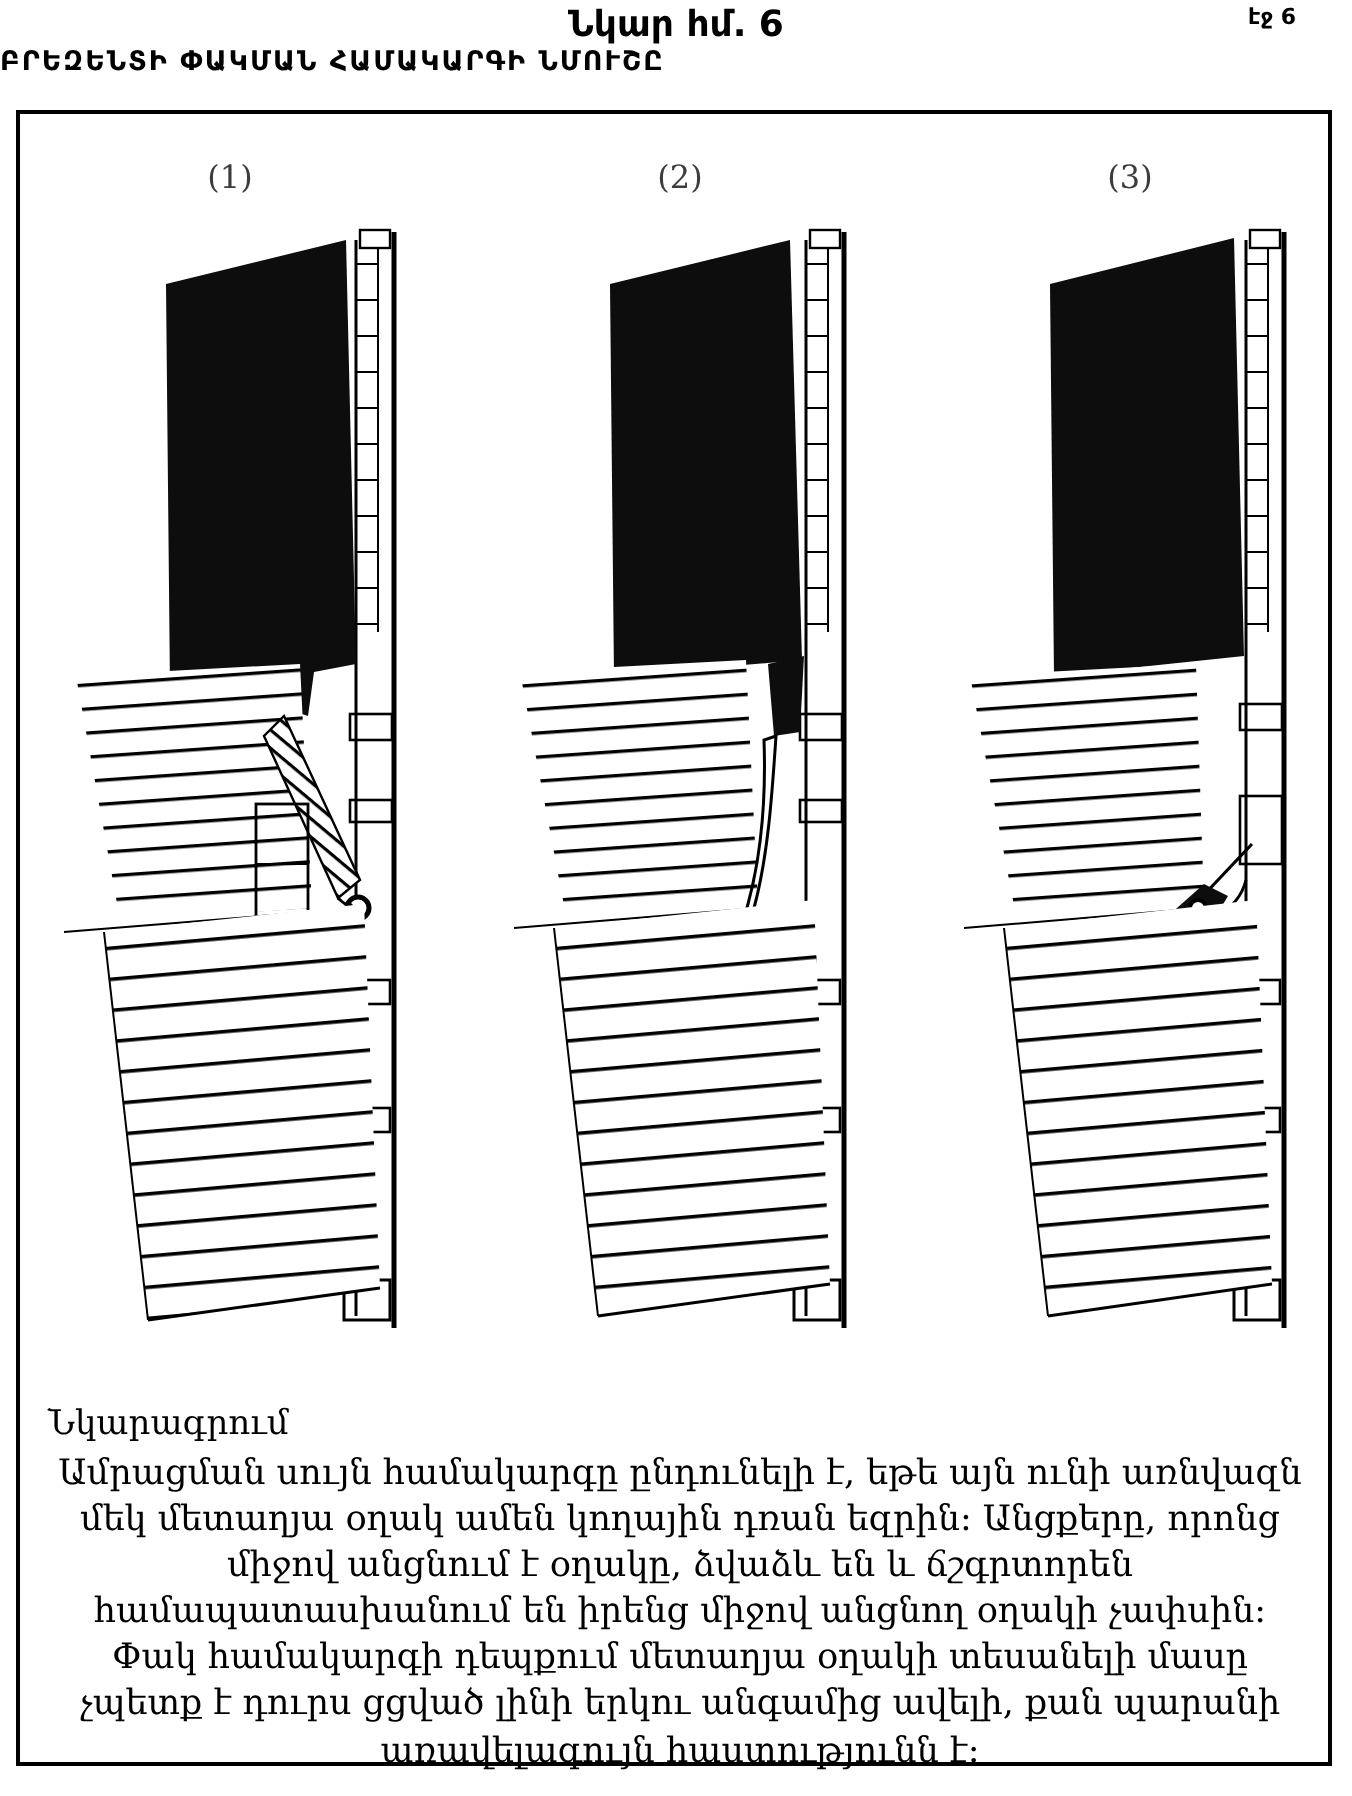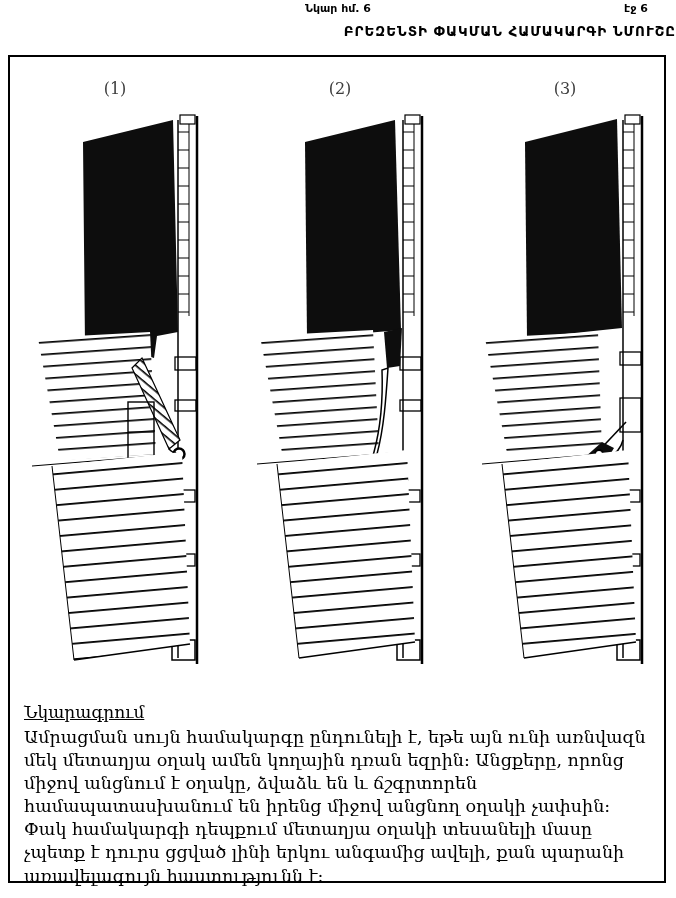--- a/index.html
+++ b/index.html
@@ -1,32 +1,32 @@
 <!DOCTYPE html>
 <html><head>
 <meta charset="utf-8">
 <style>
   html,body{margin:0;padding:0;background:#fff;}
   .page{position:relative;width:676px;height:898px;background:#fff;color:#000;
         font-family:"DejaVu Serif", serif;overflow:hidden;}
   .hdr-fig{position:absolute;top:2px;left:0;width:676px;text-align:center;
-           font-family:"DejaVu Sans", sans-serif;font-weight:bold;font-size:11px;}
-  .hdr-title{position:absolute;top:23px;left:0;width:676px;text-align:right;
+           font-family:"DejaVu Sans", sans-serif;font-weight:bold;font-size:18px;}
+  .hdr-title{position:absolute;top:23px;left:0;width:676px;text-align:left;
              font-family:"DejaVu Sans", sans-serif;font-weight:bold;font-size:13.5px;letter-spacing:1px;}
   .hdr-page{position:absolute;top:2px;right:28px;
             font-family:"DejaVu Sans", sans-serif;font-weight:bold;font-size:11px;}
   .box{position:absolute;left:8px;top:55px;width:654px;height:824px;border:2px solid #000;}
   .panel{position:absolute;top:6px;width:210px;}
   .panel-label{width:170px;text-align:center;color:#3c3c3c;font-size:16px;margin:16px 0 4px 0;
                font-family:"DejaVu Serif", serif;}
   .p1{left:20px;} .p2{left:245px;} .p3{left:470px;}
   svg{display:block;}
   .desc{position:absolute;left:14px;top:645px;width:632px;}
-  .desc-head{font-size:17px;text-decoration:underline;margin-bottom:4px;}
-  .desc-body{font-size:17.5px;line-height:1.32;text-align:left;}
+  .desc-head{font-size:17px;margin-bottom:4px;}
+  .desc-body{font-size:17.5px;line-height:1.32;text-align:center;}
   .ln{stroke:#000;fill:none;}
 </style>
 </head>
 <body>
 
 <div class="page">
 
   <div class="hdr-fig">Նկար հմ. 6</div>
   <div class="hdr-page">էջ 6</div>
   <div class="hdr-title">ԲՐԵԶԵՆՏԻ ՓԱԿՄԱՆ ՀԱՄԱԿԱՐԳԻ ՆՄՈՒՇԸ</div>

